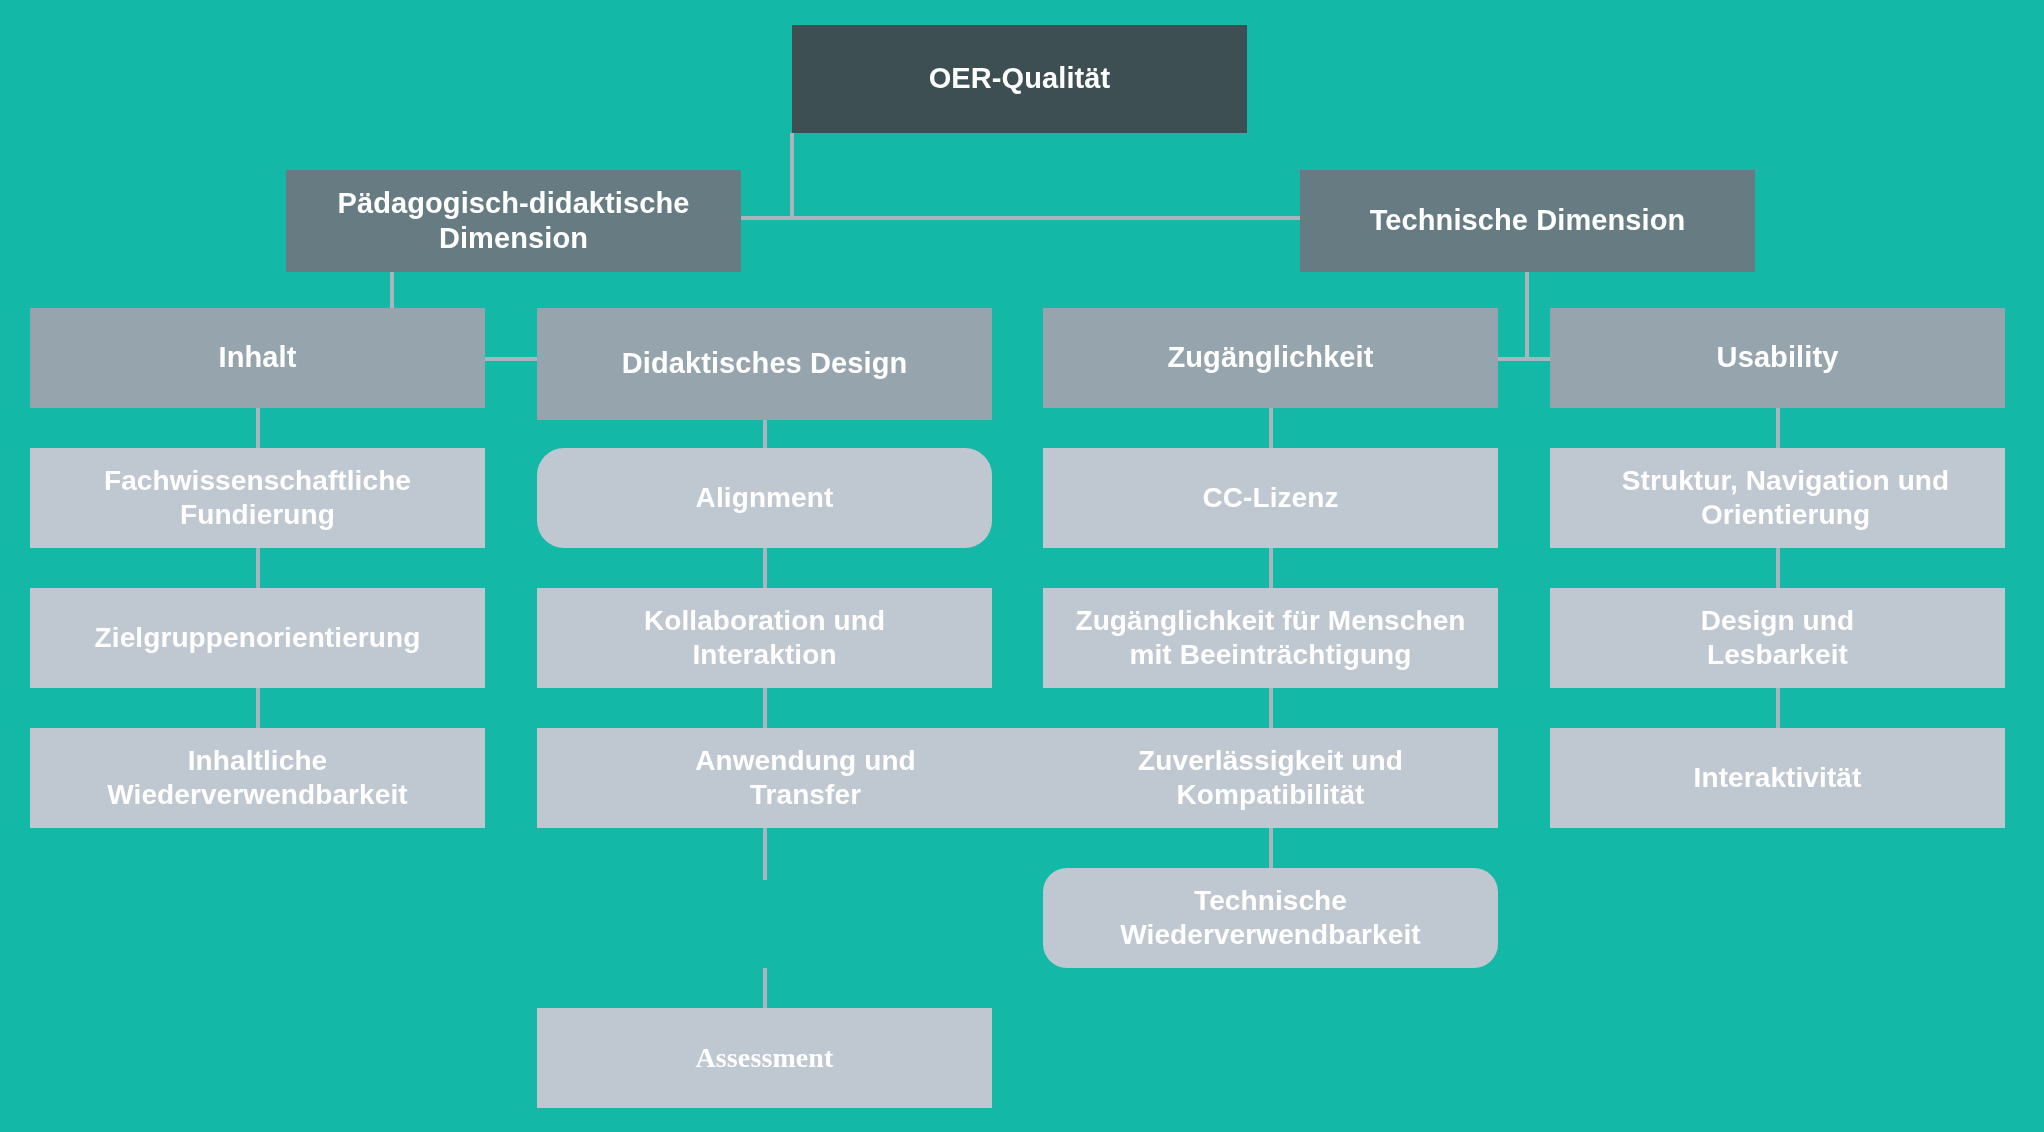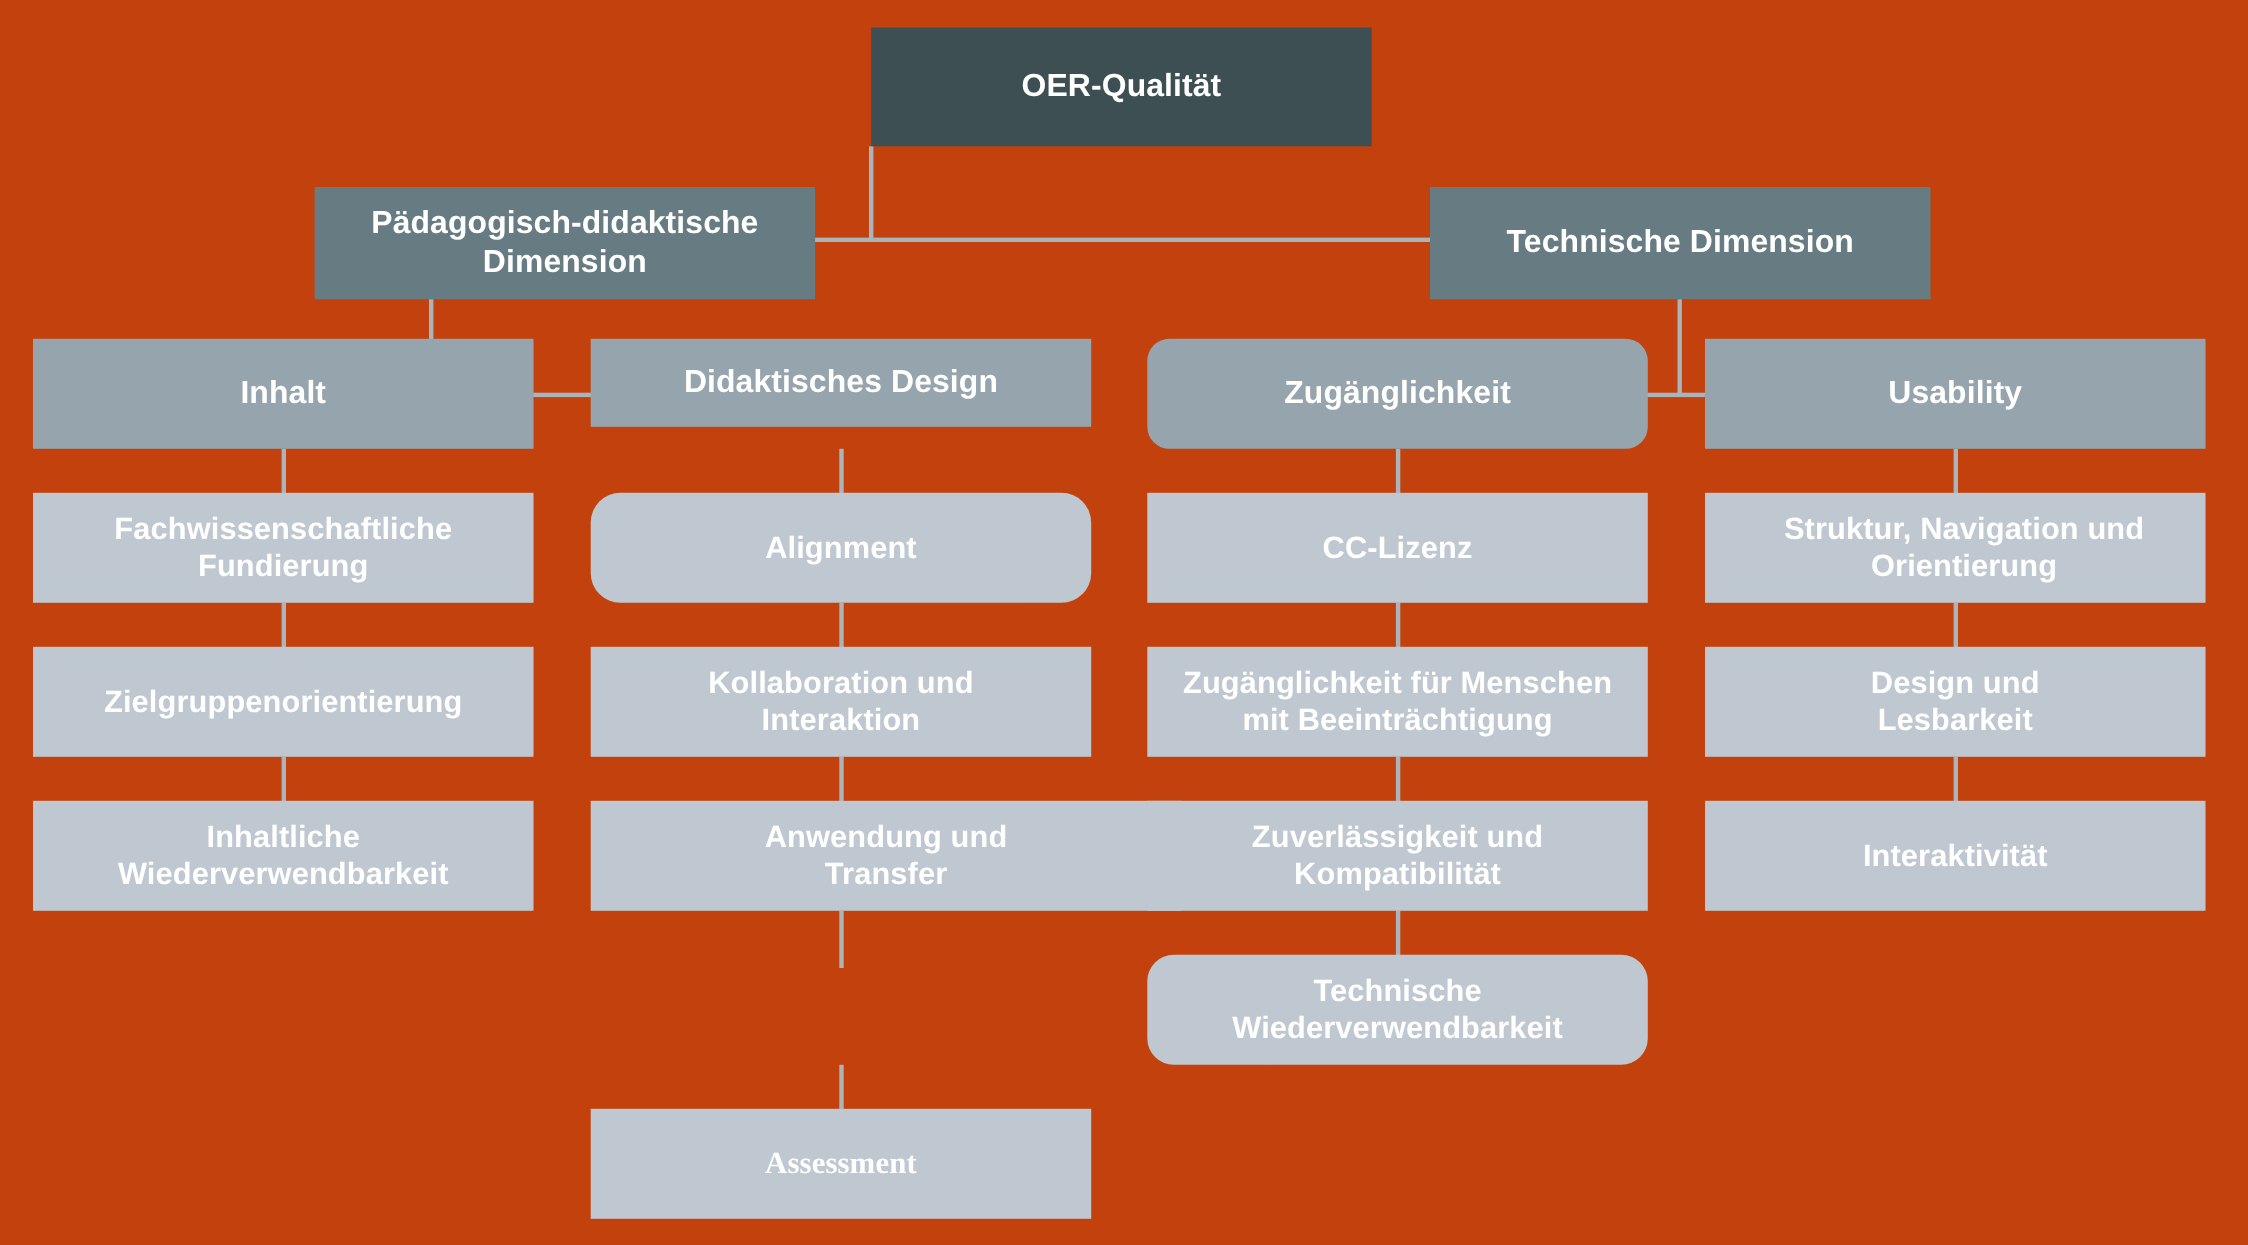--- a/index.html
+++ b/index.html
@@ -7,21 +7,21 @@
     width: 2044px;
     height: 1132px;
     background: #ffffff;
     font-family: "Liberation Sans", sans-serif;
     overflow: hidden;
   }
   #canvas {
     position: relative;
     width: 2044px;
     height: 1132px;
-    background: #c2410c;
+    background: #14b8a6;
   }
 
   .node {
     position: absolute;
     display: flex;
     align-items: center;
     justify-content: center;
     text-align: center;
     color: #ffffff;
     font-weight: bold;
@@ -85,23 +85,23 @@
 
   <div class="node lvl-root" style="left:792px; top:25px; width:455px; height:108px;">OER-Qualität</div>
 
   <div class="node lvl-dim" style="left:286px; top:170px; width:455px; height:102px;">Pädagogisch-didaktische
 Dimension</div>
 
   <div class="node lvl-dim" style="left:1300px; top:170px; width:455px; height:102px;">Technische Dimension</div>
 
   <div class="node lvl-cat" style="left:30px; top:308px; width:455px; height:100px;">Inhalt</div>
 
-  <div class="node lvl-cat" style="left:537px; top:308px; width:455px; height:80px;">Didaktisches Design</div>
+  <div class="node lvl-cat" style="left:537px; top:308px; width:455px; height:112px;">Didaktisches Design</div>
 
-  <div class="node lvl-cat" style="left:1043px; top:308px; width:455px; height:100px;border-radius:20px;">Zugänglichkeit</div>
+  <div class="node lvl-cat" style="left:1043px; top:308px; width:455px; height:100px;">Zugänglichkeit</div>
 
   <div class="node lvl-cat" style="left:1550px; top:308px; width:455px; height:100px;">Usability</div>
 
   <div class="node lvl-leaf" style="left:30px; top:448px; width:455px; height:100px;">Fachwissenschaftliche
 Fundierung</div>
 
   <div class="node lvl-leaf" style="left:30px; top:588px; width:455px; height:100px;">Zielgruppenorientierung</div>
 
   <div class="node lvl-leaf" style="left:30px; top:728px; width:455px; height:100px;">Inhaltliche
 Wiederverwendbarkeit</div>

